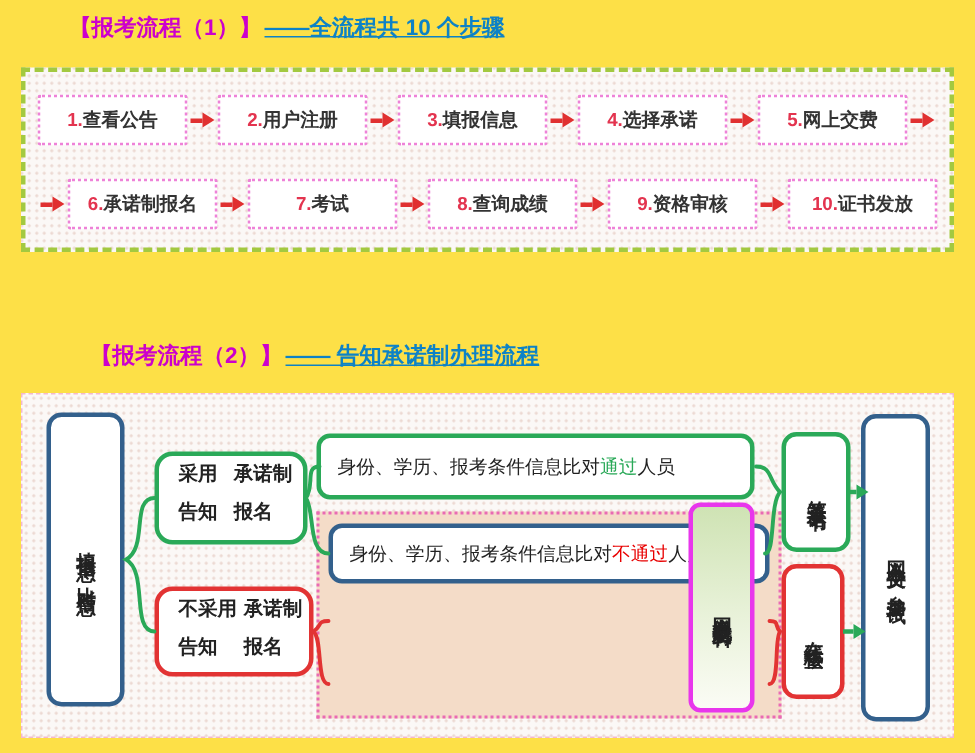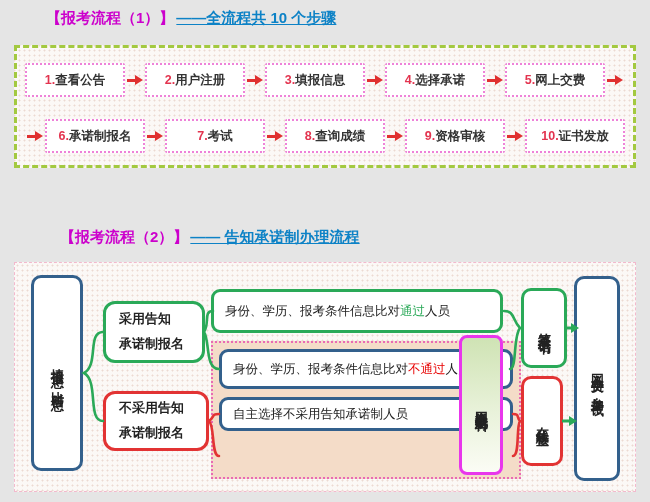--- a/index.html
+++ b/index.html
@@ -4,21 +4,21 @@
 <style>
   :root{
     --title_magenta:#cc00cc; --title_blue:#0d82c6;
     --fc1_border_green:#a3c940; --step_border_pink:#ee82d8; --step_num_red:#e3344f;
     --arrow_red:#e03030; --green:#2aa958; --red:#e23333; --navy:#33608c;
     --magenta:#e836ec; --peach:#f4dcc8; --dashed_pink:#e96ab4;
     --pass_green:#2aa958; --fail_red:#e80000; --text_dark:#333333;
   }
   *{margin:0;padding:0;box-sizing:border-box}
   body{background:#fff;font-family:"Liberation Sans", sans-serif;}
-  .page{position:relative;width:650px;height:502px;background:#e5e5e5;overflow:hidden}
+  .page{position:relative;width:650px;height:502px;background:#fde047;overflow:hidden}
   .dotbg{
     background-color:#fbf8f6;
     background-image:radial-gradient(circle,#ecd9d2 0.9px, transparent 1.1px);
     background-size:5px 5px;
   }
   .title{position:absolute;font-size:15px;font-weight:bold;white-space:nowrap}
   .t-head{color:var(--title_magenta)}
   .t-rest{color:var(--title_blue);text-decoration:underline;margin-left:2px}
   
   .fc1{position:absolute;left:14px;top:45px;width:622px;height:123px;
@@ -38,21 +38,21 @@
   .fc2{position:absolute;left:14px;top:262px;width:622px;height:230px;
        border:1px dashed #f3b9cd}
   .vbox{position:absolute;display:flex;align-items:center;justify-content:center;
         background:#fff;border-radius:10px;z-index:3}
   .vtext{writing-mode:vertical-rl;text-orientation:upright;font-weight:bold;
          font-size:13px;letter-spacing:2px;color:#222;white-space:nowrap}
   .navy-b{border:3px solid var(--navy)}
   .green-b{border:3px solid var(--green)}
   .red-b{border:3px solid var(--red)}
   .midbox{position:absolute;background:#fff;border-radius:12px;display:flex;
-          flex-direction:column;justify-content:center;padding-left:13px;
+          flex-direction:row;justify-content:center;padding-left:13px;
           font-weight:bold;font-size:13px;color:#222;line-height:1.9;z-index:3}
   .dashedbox{position:absolute;border:2px dotted var(--dashed_pink);
              background:var(--peach);z-index:1}
   .rowbox{position:absolute;background:#fff;border:3px solid var(--navy);border-radius:9px;
           display:flex;align-items:center;padding-left:11px;font-weight:normal;
           font-size:12.5px;color:#222;white-space:nowrap;z-index:2}
   .rowbox.greenbrd{border-color:var(--green);z-index:3}
   .hl-green{color:var(--pass_green)}
   .hl-red{color:var(--fail_red)}
   .submit{position:absolute;border:3px solid var(--magenta);border-radius:8px;
@@ -150,23 +150,20 @@
     <div class="dashedbox" style="left:196px;top:78px;width:310px;height:138px"></div>
 
     <div class="rowbox greenbrd" style="left:196px;top:26px;width:292px;height:44px">
       <span><span>身份、学历、报考条件信息比对</span><span class="hl-green">通过</span><span>人员</span></span>
     </div>
 
     <div class="rowbox" style="left:204px;top:86px;width:294px;height:40px">
       <span><span>身份、学历、报考条件信息比对</span><span class="hl-red">不通过</span><span>人员</span></span>
     </div>
 
-    <div class="rowbox" style="left:204px;top:134px;width:294px;height:34px">
-      <span>自主选择不采用告知承诺制人员</span>
-    </div>
 
 
     <div class="submit" style="left:444px;top:72px;width:44px;height:140px">
       <span class="vtext">网上提交电子材料</span>
     </div>
 
     <div class="vbox green-b" style="left:506px;top:25px;width:46px;height:80px">
       <span class="vtext">签署承诺书</span>
     </div>
 

